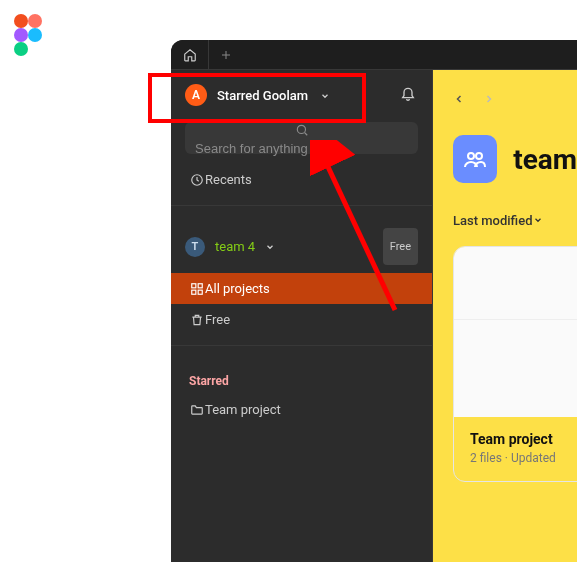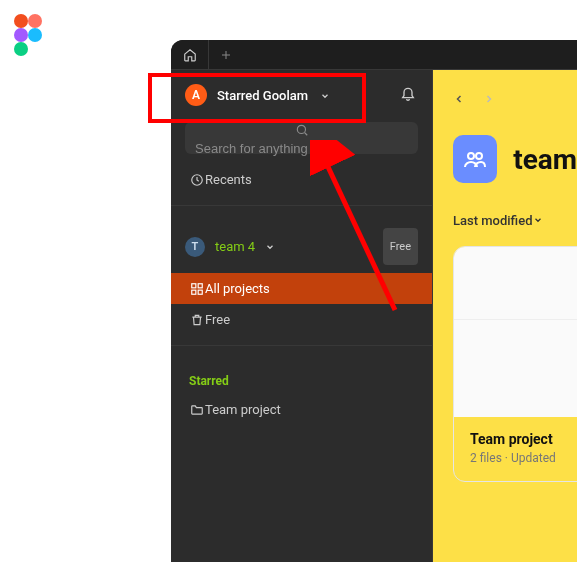--- a/index.html
+++ b/index.html
@@ -164,21 +164,21 @@
     background: #3a5a7a; color:#cde; display:flex;align-items:center;justify-content:center;
     font-size:11px; font-weight:600;
   }
   .team-name { color:#84cc16; font-size:13px; font-weight:400; }
   .free-badge {
     background:#444; color:#ccc; font-size:11px; padding:12px 7px; border-radius:4px;
   }
 
   .starred-section {
     padding: 18px 18px 6px 18px;
-    color:#84cc16; font-size:12px; font-weight:700;
+    color:#fca5a5; font-size:12px; font-weight:700;
   }
 
   
   .content {
     flex: 1;
     background: #fde047;
     display:flex;
     flex-direction:column;
     min-width:0;
   }

